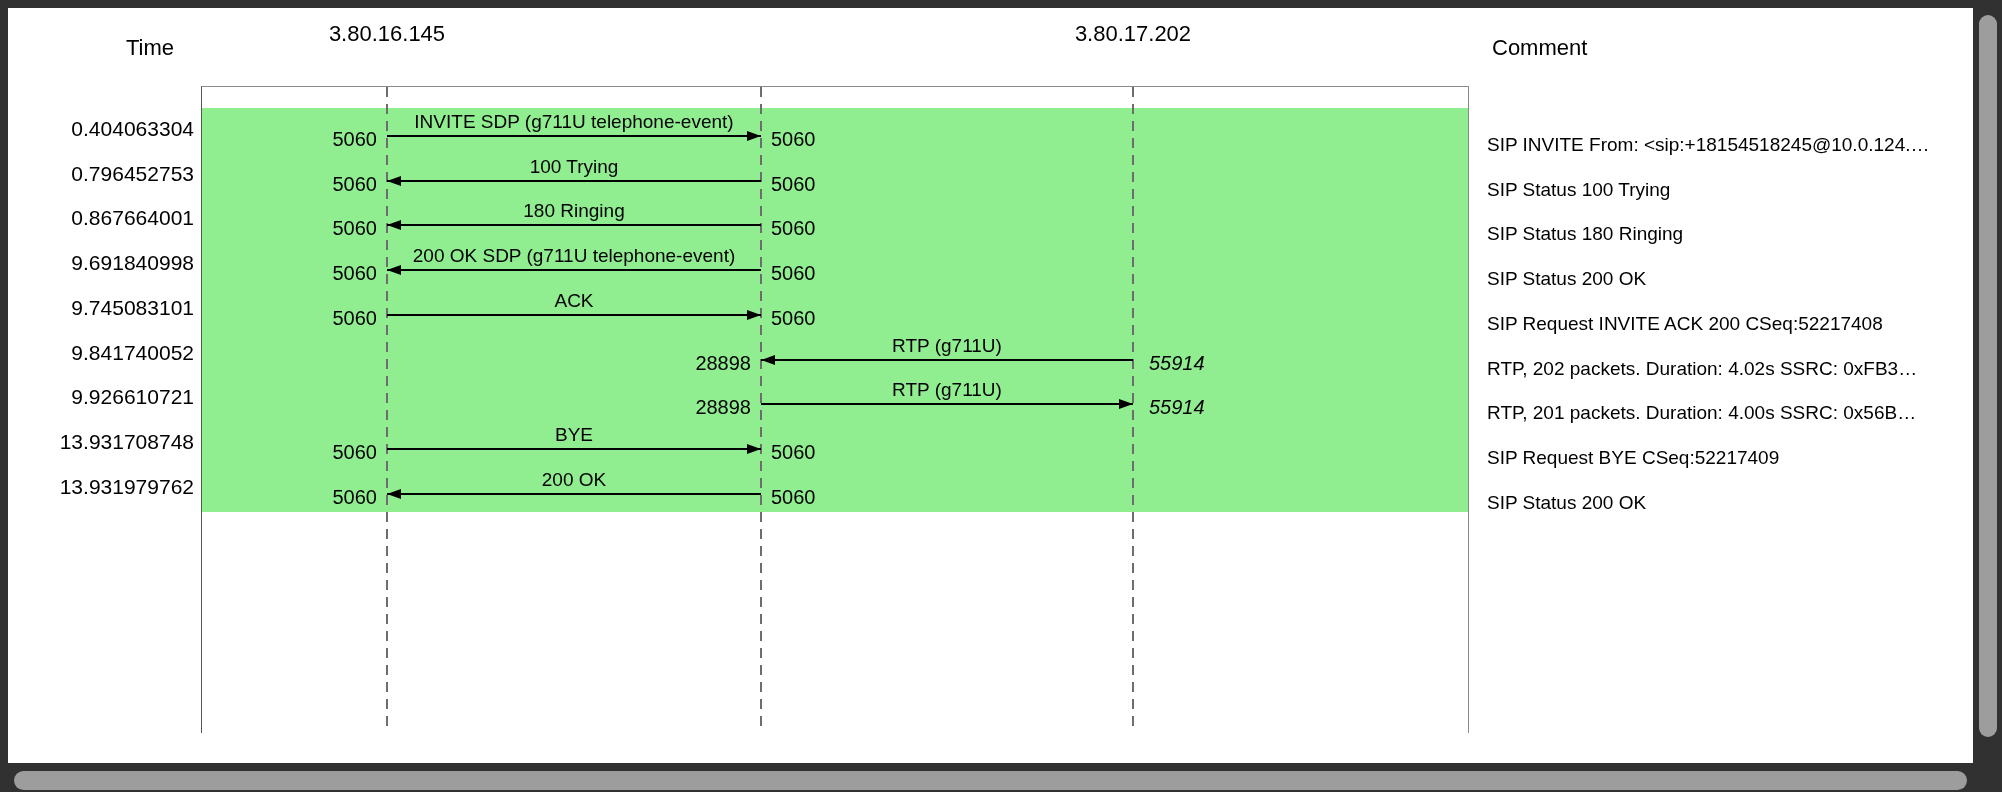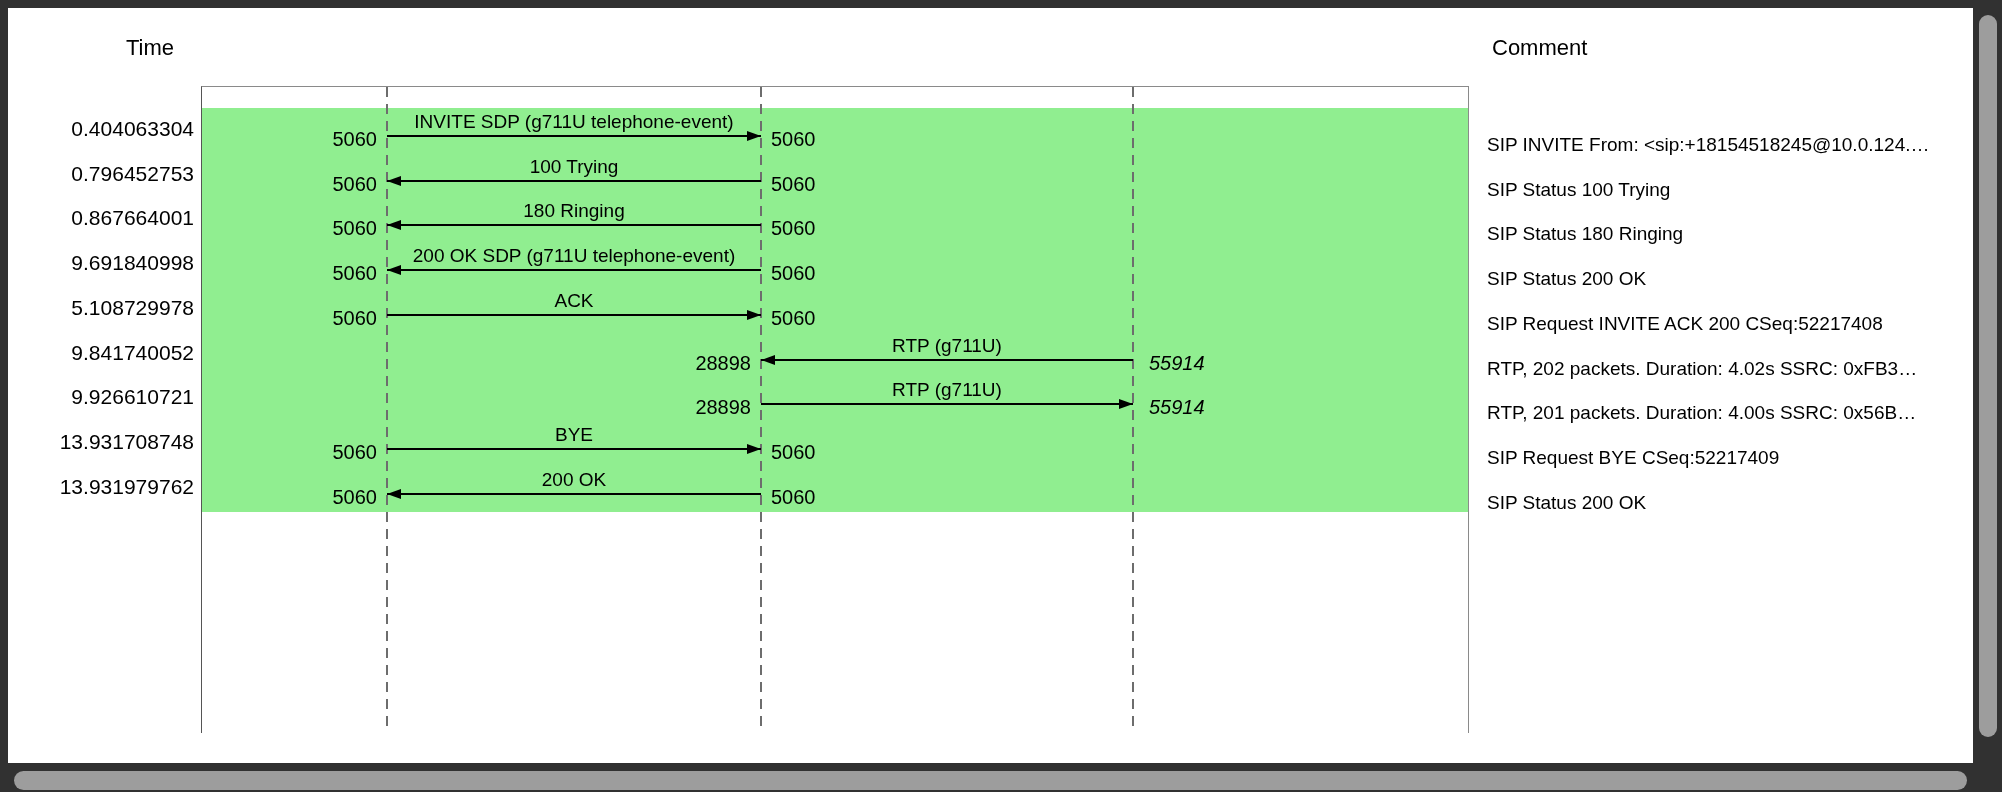--- a/index.html
+++ b/index.html
@@ -80,20 +80,22 @@
 
   <div class="canvas"></div>
   <div class="highlight-band"></div>
   <div class="frame"></div>
 
   <div class="lifeline l1"></div>
   <div class="lifeline l2"></div>
   <div class="lifeline l3"></div>
 
   <div class="hdr time">Time</div>
+  <div class="hdr node n1">3.80.16.145</div>
+  <div class="hdr node n3">3.80.17.202</div>
   <div class="hdr comment">Comment</div>
 
   <div class="flow-row r1 span-12 dir-right">
     <div class="time-val">0.404063304</div>
     <div class="msg-label">INVITE SDP (g711U telephone-event)</div>
     <div class="arrow-line">
         <div class="arrow-head"></div>
       </div>
     <div class="port port-left">5060</div>
     <div class="port port-right">5060</div>
@@ -127,21 +129,21 @@
     <div class="msg-label">200 OK SDP (g711U telephone-event)</div>
     <div class="arrow-line">
         <div class="arrow-head"></div>
       </div>
     <div class="port port-left">5060</div>
     <div class="port port-right">5060</div>
     <div class="comment-val">SIP Status 200 OK</div>
   </div>
 
   <div class="flow-row r5 span-12 dir-right">
-    <div class="time-val">5.108729978</div>
+    <div class="time-val">9.745083101</div>
     <div class="msg-label">ACK</div>
     <div class="arrow-line">
         <div class="arrow-head"></div>
       </div>
     <div class="port port-left">5060</div>
     <div class="port port-right">5060</div>
     <div class="comment-val">SIP Request INVITE ACK 200 CSeq:52217408</div>
   </div>
 
   <div class="flow-row r6 span-23 dir-left">

